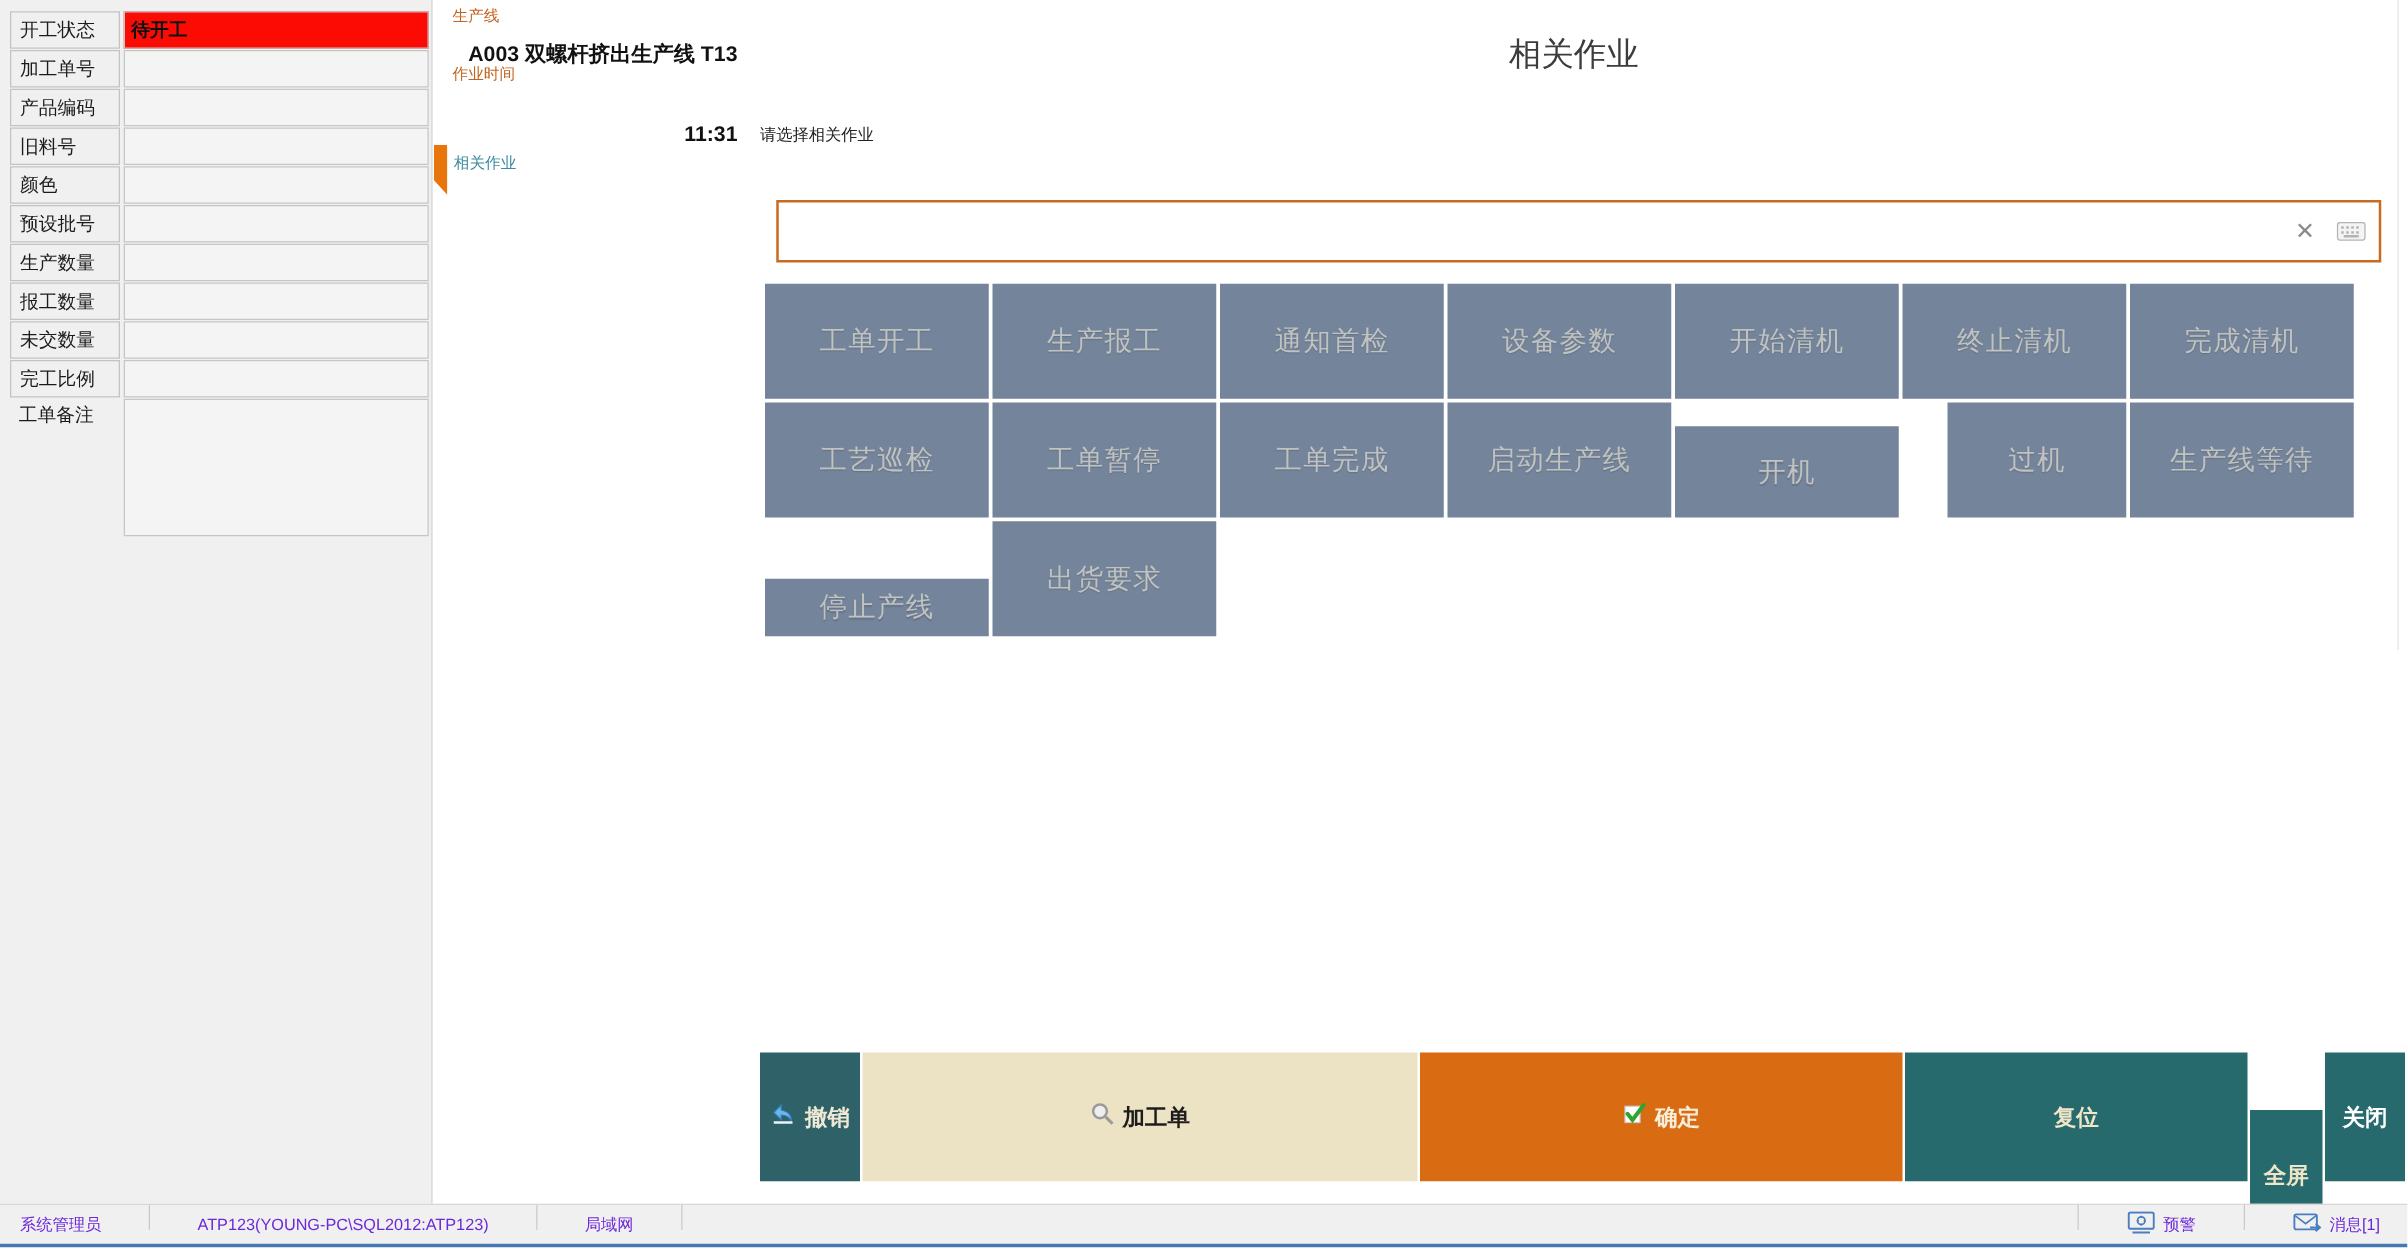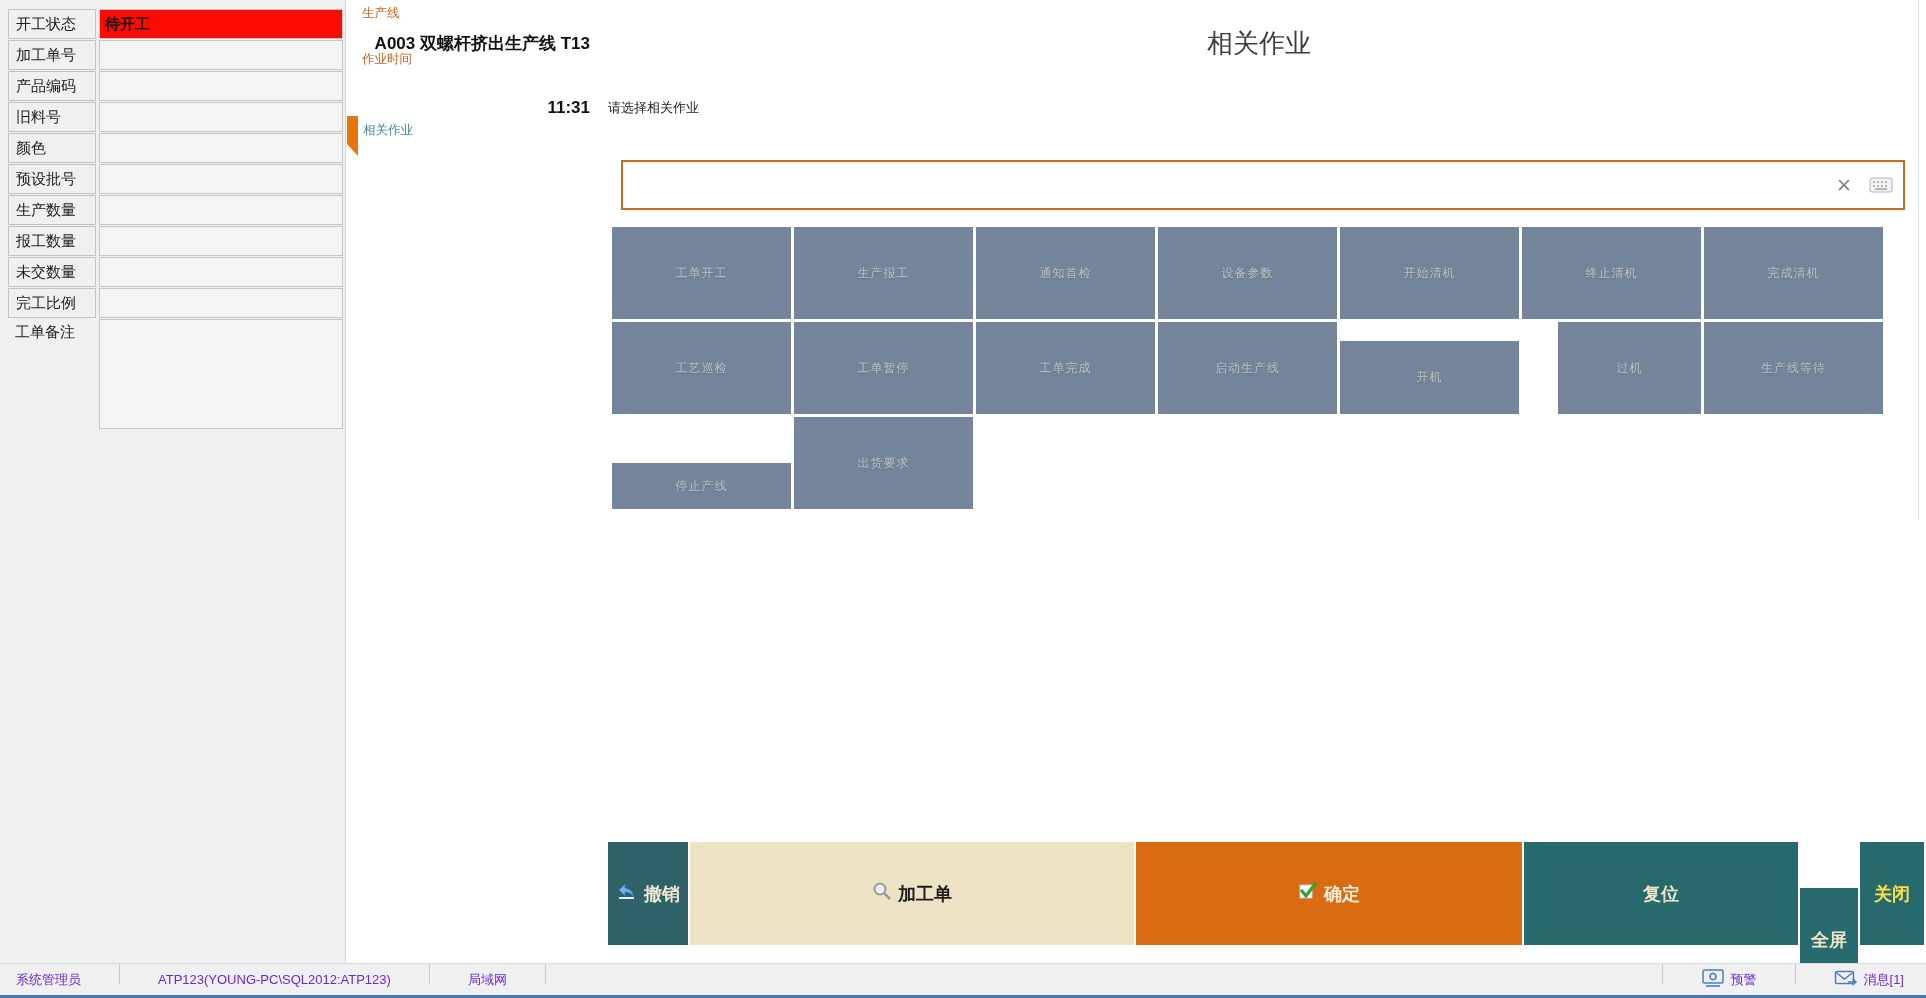--- a/index.html
+++ b/index.html
@@ -43,34 +43,34 @@
   .task-input-wrap { position:absolute; left:621px; top:160px; width:1284px; height:50px;
                      border:2px solid #ca6a1e; background:#ffffff; display:flex;
                      align-items:center; }
   .task-input { flex:1; height:100%; border:none; outline:none; font-size:18px; padding:0 10px;
                 background:transparent; }
   .clear-x { width:30px; text-align:center; font-size:19px; font-weight:bold; color:#8a8a8a; cursor:pointer; }
   .kbd-ico { width:44px; display:flex; justify-content:center; cursor:pointer; }
 
   .grid { position:absolute; left:612px; top:227px; display:grid;
           grid-template-columns:repeat(7,179px); grid-auto-rows:92px; gap:3px; }
-  .gbtn { background:#74849b; color:#bfc2bf; font-size:12px; letter-spacing:1px;
+  .gbtn { background:#74849b; color:#bfc2bf; font-size:22px; letter-spacing:1px;
           display:flex; align-items:center; justify-content:center; cursor:pointer;
           text-shadow:0 1px 1px rgba(0,0,0,0.15); }
 
   
   .footer { position:absolute; left:608px; top:842px; height:103px; display:flex; gap:2px; }
   .fbtn { height:103px; display:flex; align-items:center; justify-content:center; gap:6px;
           font-size:18px; font-weight:bold; cursor:pointer; }
   .fbtn-undo       { width:80px;  background:#2e6168; color:#eee8d5; }
   .fbtn-workorder  { width:444px; background:#ece2c4; color:#1c1c1c; }
   .fbtn-confirm    { width:386px; background:#d96b13; color:#f7eed9; }
   .fbtn-reset      { width:274px; background:#276a6e; color:#efe5c8; }
   .fbtn-fullscreen { width:58px;  background:#276a6e; color:#efe5c8;margin-top:46px; }
-  .fbtn-close      { width:64px;  background:#276a6e; color:#fde047; }
+  .fbtn-close      { width:64px;  background:#276a6e; color:#ffffff; }
   .fbtn svg { flex:none; }
 
   
   .statusbar { position:absolute; left:0; top:963px; width:1926px; height:32px;
                background:#f0f0f0; border-top:1px solid #d8d8d8; display:flex;
                font-size:13px; color:#6d28d9;gap:16px; }
   .sb-sep { width:1px; height:20px; background:#c9c9c9; }
   .sb-item { padding:0 22px; display:flex; align-items:center; gap:6px; white-space:nowrap; }
   .sb-item.first { padding-left:16px; min-width:92px; }
   .sb-spacer { flex:1; }

